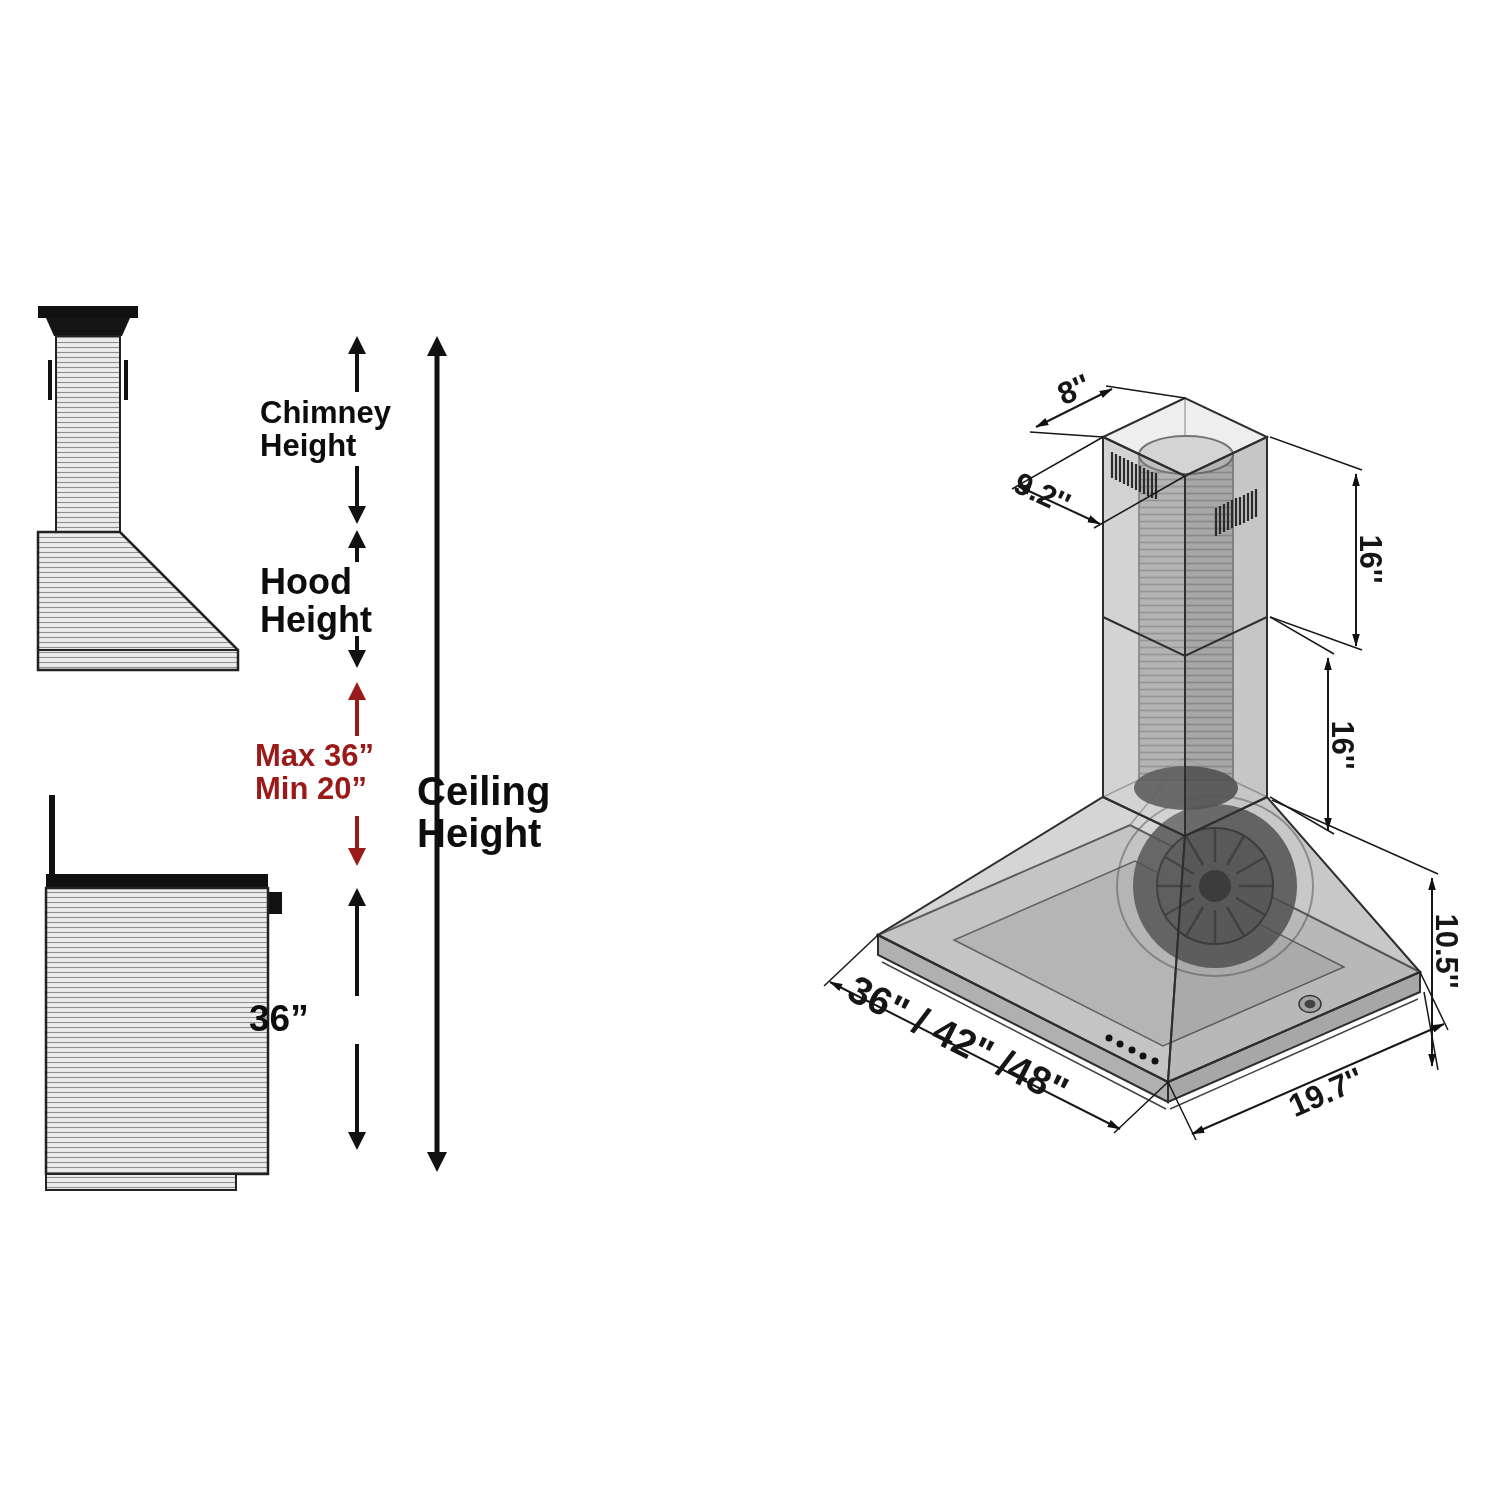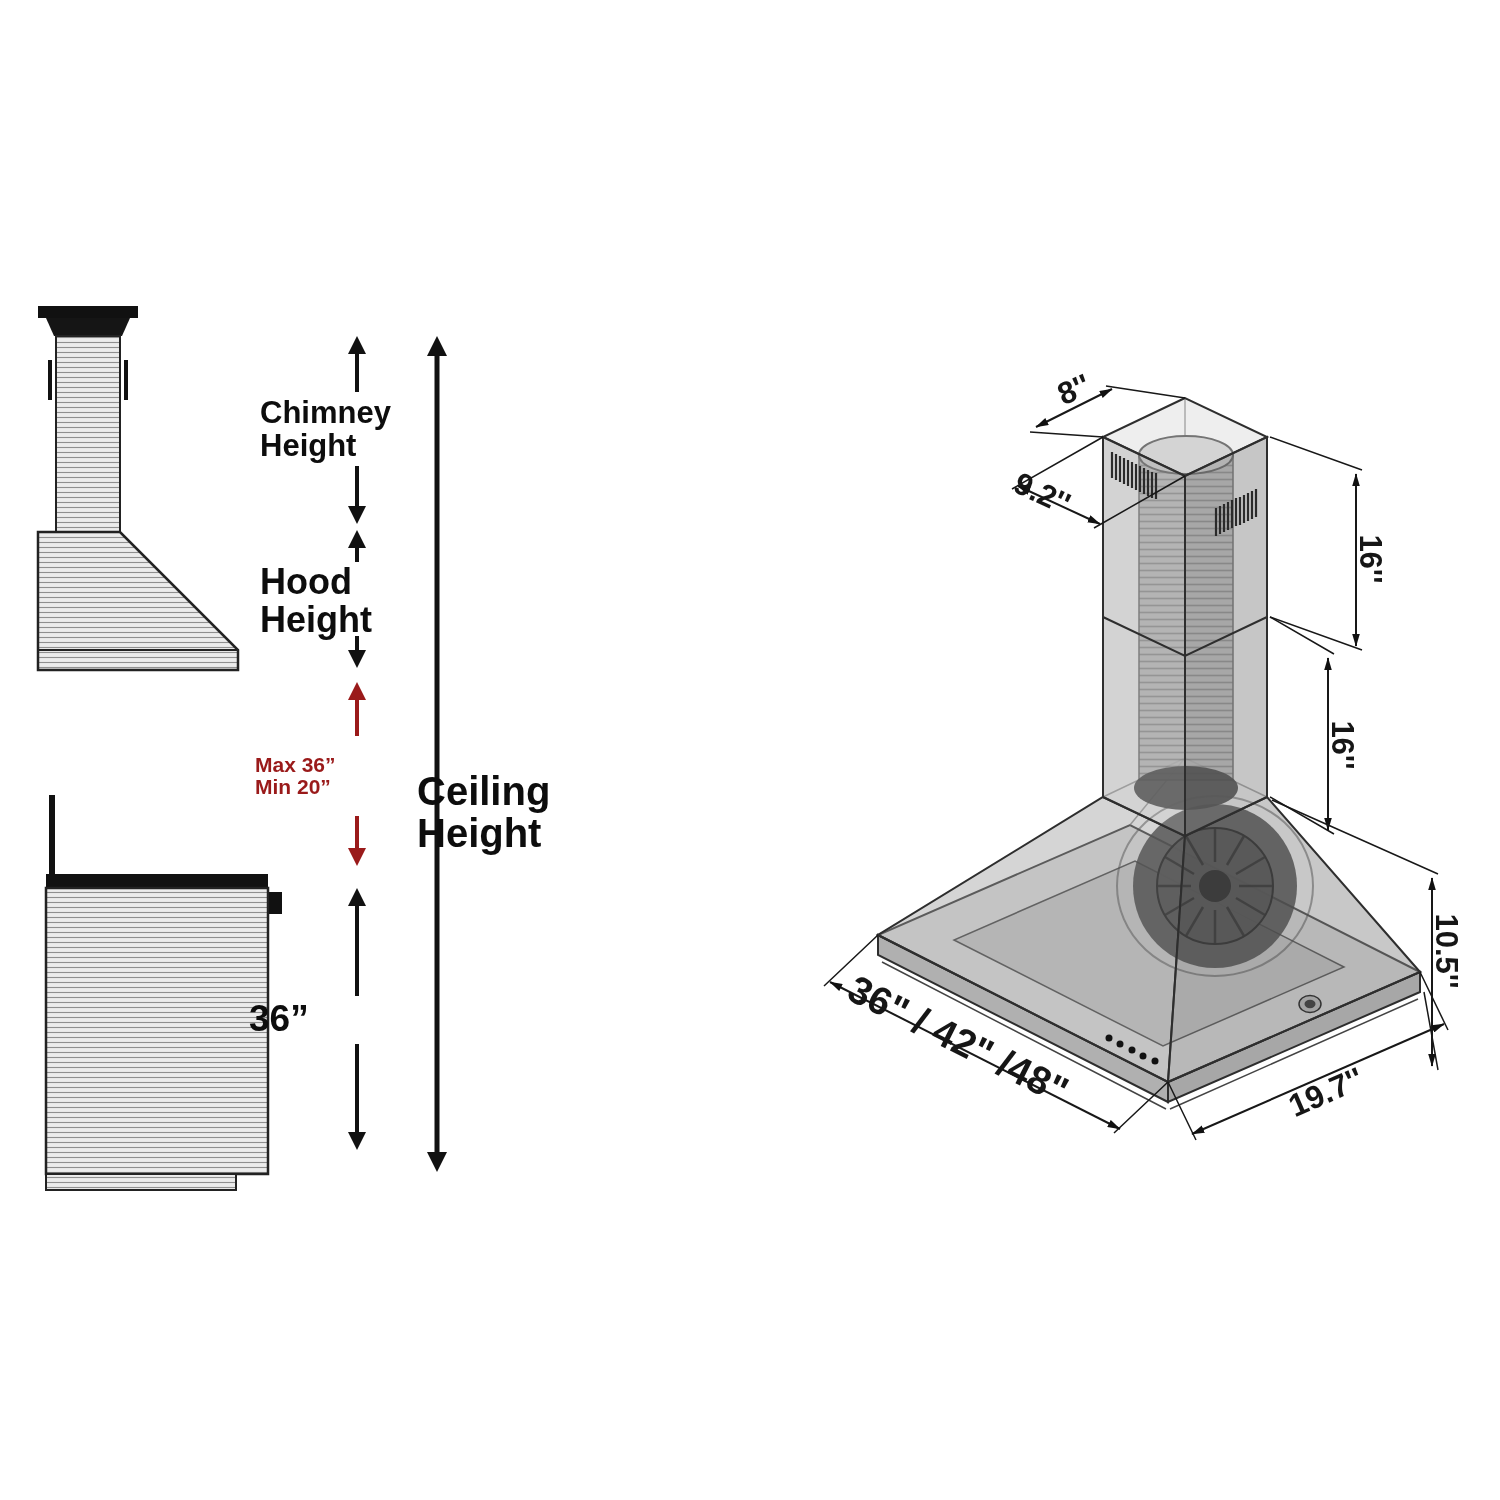--- a/index.html
+++ b/index.html
@@ -5,21 +5,21 @@
   html,body{margin:0;padding:0;background:#ffffff;}
   .canvas{
     position:relative;width:1500px;height:1500px;background:#ffffff;
     font-family:"Liberation Sans",sans-serif;overflow:hidden;
   }
   .gfx{position:absolute;left:0;top:0;}
   .lbl{position:absolute;font-weight:800;color:#0d0d0d;line-height:1.05;}
   .lbl span{display:block;}
   .lbl-chimney{left:260px;top:397px;width:200px;font-size:31px;}
   .lbl-hood{left:260px;top:563px;width:200px;font-size:36px;}
-  .lbl-maxmin{left:255px;top:740px;width:205px;font-size:21px;color:#9a1a1a;margin-top:14px;}
+  .lbl-maxmin{left:255px;top:740px;width:205px;font-size:31px;color:#9a1a1a;}
   .lbl-ceiling{left:417px;top:770px;width:185px;font-size:40px;}
   .lbl-36{left:249px;top:1000px;width:200px;font-size:37px;}
   .dim{
     position:absolute;text-align:center;font-weight:700;color:#161616;
     white-space:nowrap;font-size:31px;
   }
   .dim-8{left:1034px;top:372px;width:80px;transform:rotate(-23deg);}
   .dim-92{left:982px;top:476px;width:120px;transform:rotate(25deg);}
   .dim-16u{left:1325px;top:541px;width:90px;transform:rotate(90deg);}
   .dim-16l{left:1297px;top:727px;width:90px;transform:rotate(90deg);}

